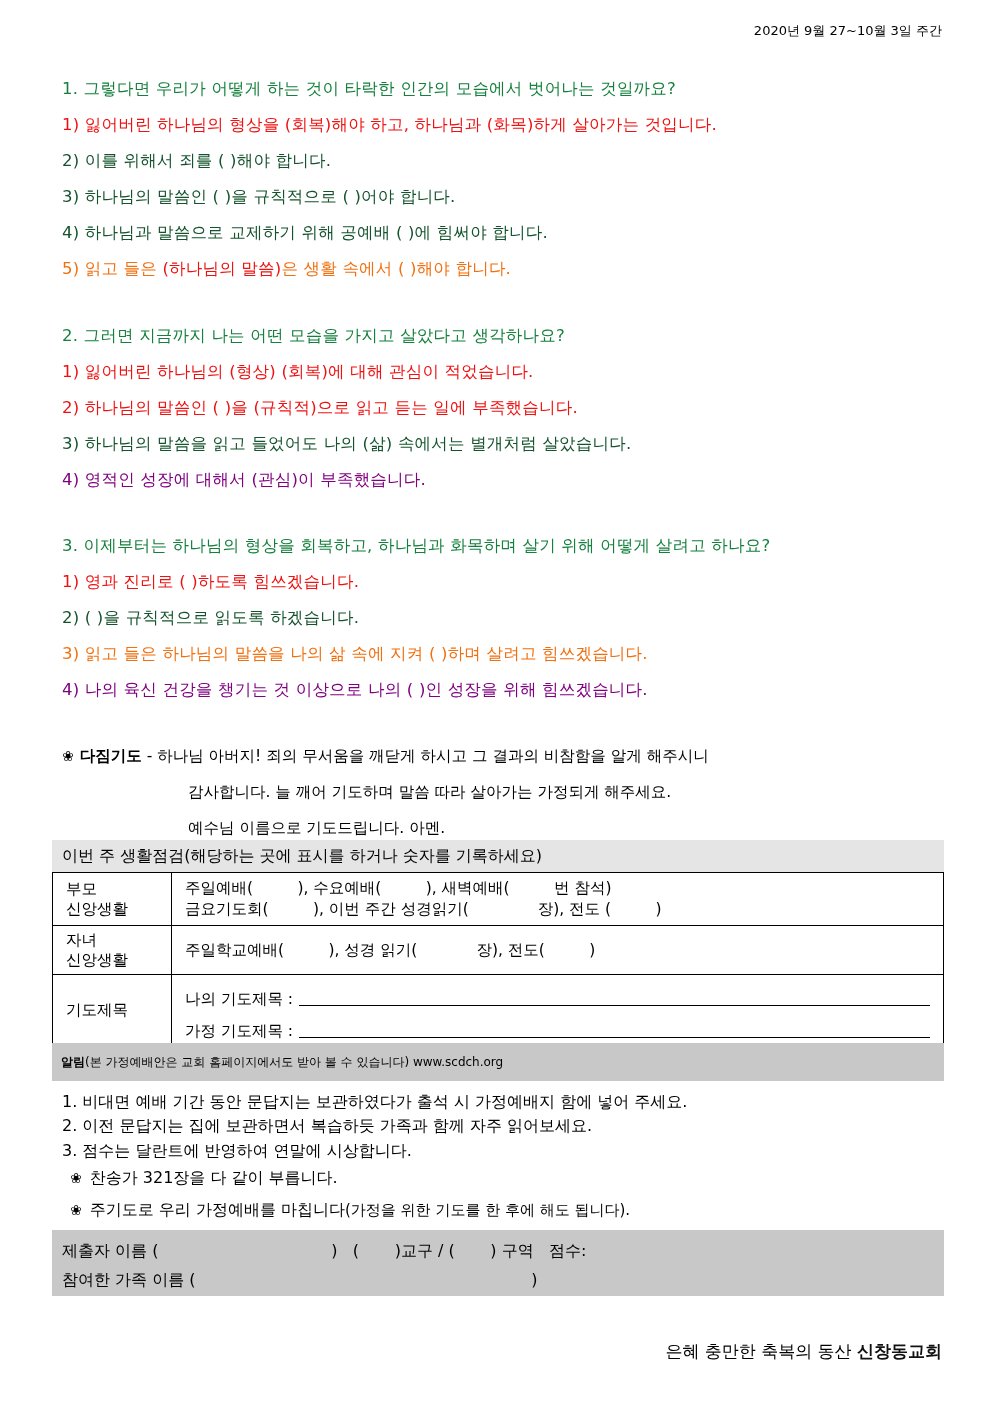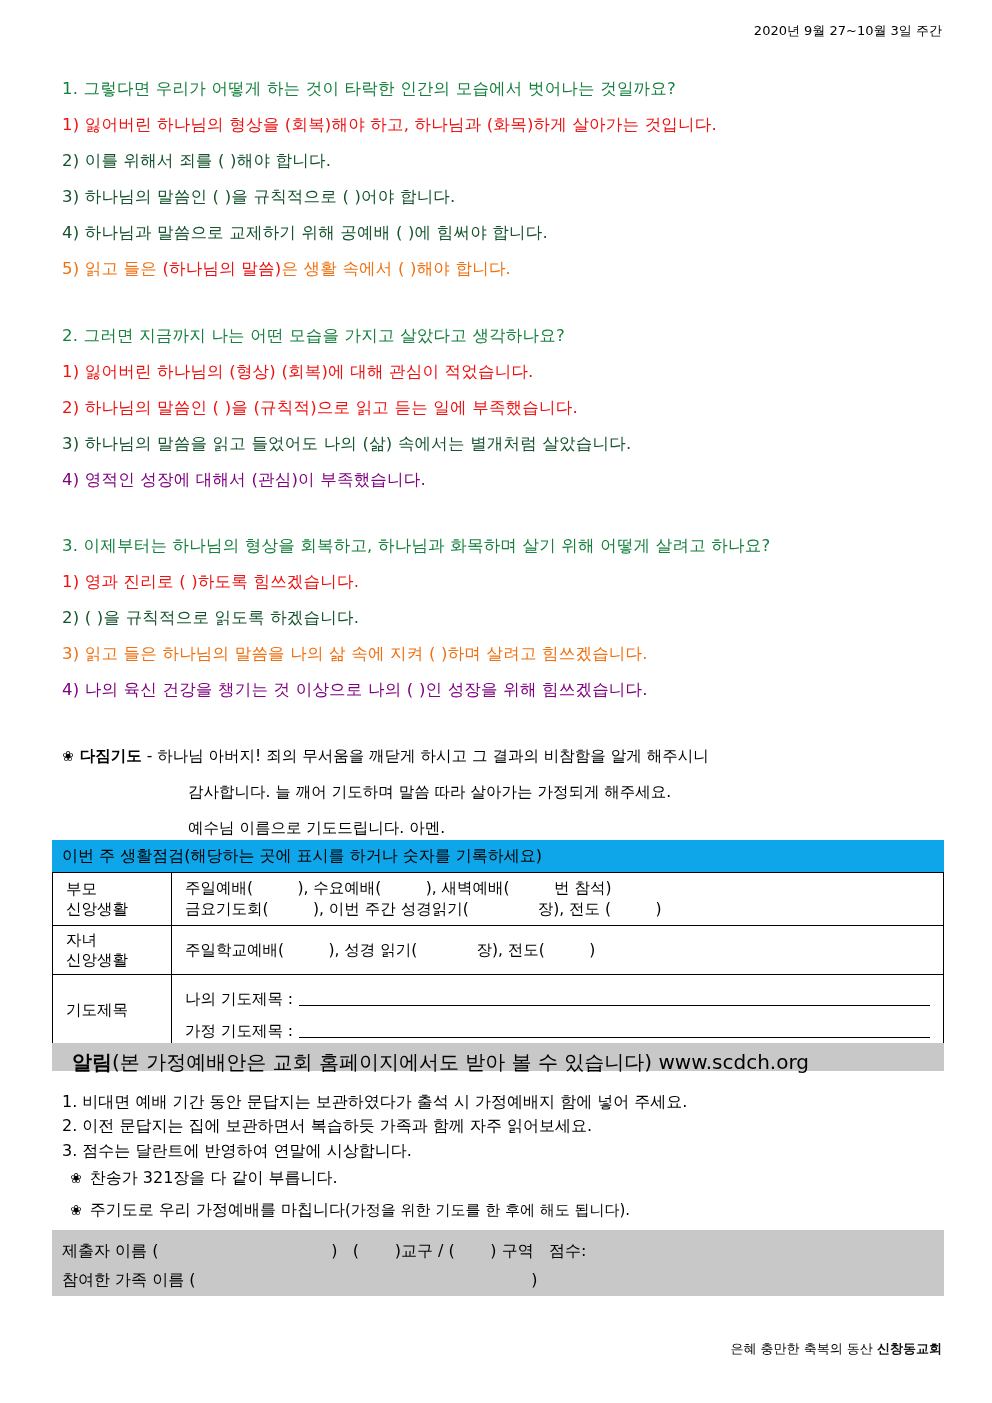--- a/index.html
+++ b/index.html
@@ -13,43 +13,43 @@
   .orange { color: #f07010; }
   .purple { color: #800080; }
   .inline-red { color: #ee1111; }
 
   .prayer { position: absolute; left: 62px; font-size: 15.5px; white-space: nowrap; }
   .prayer .flower { font-size: 14px; margin-right: 6px; }
   .prayer .title { font-weight: bold; }
   .prayer-cont { position: absolute; left: 188px; font-size: 15.5px; white-space: nowrap; }
 
   .check-header { position: absolute; left: 52px; top: 840px; width: 892px; height: 32px;
-                  background: #0ea5e9; font-size: 16px; line-height: 32px; padding-left: 10px; box-sizing: border-box; }
+                  background: #e5e5e5; font-size: 16px; line-height: 32px; padding-left: 10px; box-sizing: border-box; }
   .check-header b { font-weight: normal; }
 
   table.check { position: absolute; left: 52px; top: 872px; width: 892px; border-collapse: collapse;
                 font-size: 15.5px; }
   table.check td { border: 1.5px solid #000; padding: 2px 13px; vertical-align: middle; }
   table.check td.label { width: 92px; line-height: 20px; }
   .row1 td { height: 48px; }
   .row2 td { height: 44px; }
   .row3 td { height: 66px; }
   .prayer-row { display: flex; align-items: flex-end; height: 32px; }
   .prayer-row .pl { white-space: nowrap; }
   .prayer-row .line { flex: 1; border-bottom: 1.5px solid #000; margin-left: 6px; height: 18px; margin-bottom: 4px; }
 
-  .notice-header { position: absolute; left: 52px; top: 1043px; width: 892px; height: 28px;
-                   background: #c8c8c8; font-size: 20px; line-height: 38px; padding-left: 20px; box-sizing: border-box; }
+  .notice-header { position: absolute; left: 52px; top: 1043px; width: 892px; height: 38px;
+                   background: #c8c8c8; font-size: 12px; line-height: 38px; padding-left: 9px; box-sizing: border-box; }
   .notice-line { position: absolute; left: 62px; font-size: 16px; white-space: nowrap; }
   .bullet-line { position: absolute; left: 70px; font-size: 16px; white-space: nowrap; }
   .bullet-line .flower { font-size: 14px; margin-right: 8px; }
 
   .submit-box { position: absolute; left: 52px; top: 1230px; width: 892px; height: 66px; background: #c8c8c8;
                 font-size: 16px; box-sizing: border-box; padding: 6px 10px; line-height: 29px; }
-  .footer { position: absolute; right: 50px; top: 1340px; font-size: 13px; }
+  .footer { position: absolute; right: 50px; top: 1340px; font-size: 17px; }
   .footer .church { font-weight: bold; color: #111; }
 </style>
 </head>
 <body>
 
 <div class="header-date">2020년 9월 27~10월 3일 주간</div>
 
 <div class="q-line blue" style="top:78px">1. 그렇다면 우리가 어떻게 하는 것이 타락한 인간의 모습에서 벗어나는 것일까요?</div>
 <div class="q-line red" style="top:114px">1) 잃어버린 하나님의 형상을 (회복)해야 하고, 하나님과 (화목)하게 살아가는 것입니다.</div>
 <div class="q-line green" style="top:150px">2) 이를 위해서 죄를 (    )해야 합니다.</div>

